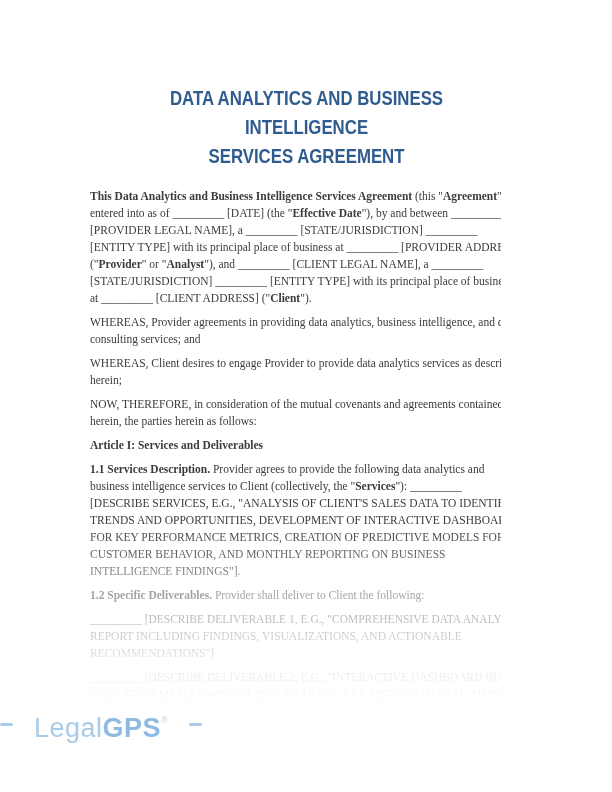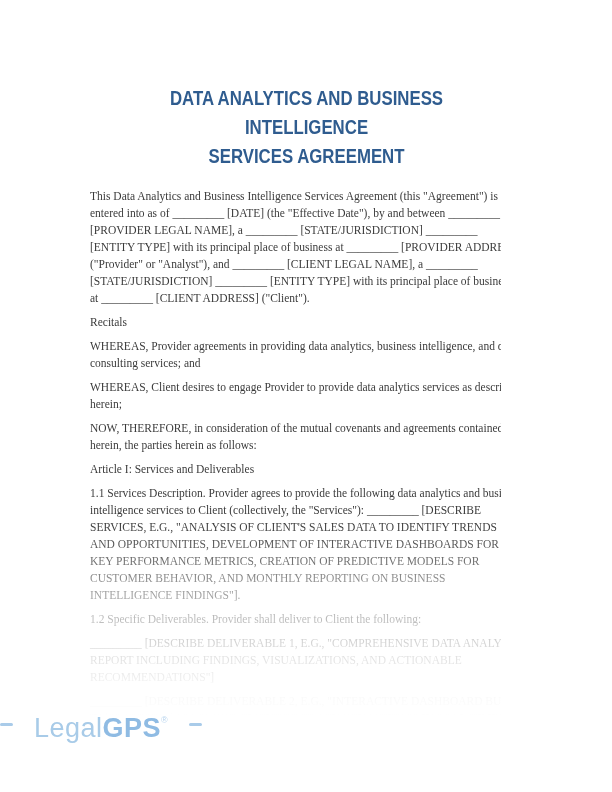--- a/index.html
+++ b/index.html
@@ -29,21 +29,21 @@
   }
   .doc-body {
     margin-top: 17px;
     font-size: 11.5px;
     line-height: 17px;
     color: #3B3B3B;
     text-align: left;
   }
   .doc-body .block { margin: 0 0 7px 0; }
   .doc-body .block:last-child { margin-bottom: 0; }
-  .doc-body span.b { font-weight: normal; }
+  .doc-body span.b { font-weight: bold; }
   .fade-overlay {
     position: absolute;
     left: 0;
     top: 522px;
     width: 612px;
     height: 270px;
     z-index: 3;
     pointer-events: none;
     background: linear-gradient(to bottom,
       rgba(255,255,255,0) 0%,
@@ -90,21 +90,20 @@
 <div class="page">
 
   <div class="content">
     <div class="doc-title" style="color: rgb(47, 92, 143);">
       <div>DATA ANALYTICS AND BUSINESS INTELLIGENCE</div>
       <div>SERVICES AGREEMENT</div>
     </div>
 
     <div class="doc-body" id="doc-blocks" style="color: rgb(59, 59, 59);">
         <div class="block"><span class="b">This Data Analytics and Business Intelligence Services Agreement</span><span> (this "</span><span class="b">Agreement</span><span>") is entered into as of _________ [DATE] (the "</span><span class="b">Effective Date</span><span>"), by and between _________ [PROVIDER LEGAL NAME], a _________ [STATE/JURISDICTION] _________ [ENTITY TYPE] with its principal place of business at _________ [PROVIDER ADDRESS] ("</span><span class="b">Provider</span><span>" or "</span><span class="b">Analyst</span><span>"), and _________ [CLIENT LEGAL NAME], a _________ [STATE/JURISDICTION] _________ [ENTITY TYPE] with its principal place of business at _________ [CLIENT ADDRESS] ("</span><span class="b">Client</span><span>").</span></div>
-        <div class="block"><span class="b">Recitals</span></div>
         <div class="block"><span>WHEREAS, Provider agreements in providing data analytics, business intelligence, and data consulting services; and</span></div>
         <div class="block"><span>WHEREAS, Client desires to engage Provider to provide data analytics services as described herein;</span></div>
         <div class="block"><span>NOW, THEREFORE, in consideration of the mutual covenants and agreements contained herein, the parties herein as follows:</span></div>
         <div class="block"><span class="b">Article I: Services and Deliverables</span></div>
         <div class="block"><span class="b">1.1 Services Description.</span><span> Provider agrees to provide the following data analytics and business intelligence services to Client (collectively, the "</span><span class="b">Services</span><span>"): _________ [DESCRIBE SERVICES, E.G., "ANALYSIS OF CLIENT'S SALES DATA TO IDENTIFY TRENDS AND OPPORTUNITIES, DEVELOPMENT OF INTERACTIVE DASHBOARDS FOR KEY PERFORMANCE METRICS, CREATION OF PREDICTIVE MODELS FOR CUSTOMER BEHAVIOR, AND MONTHLY REPORTING ON BUSINESS INTELLIGENCE FINDINGS"].</span></div>
         <div class="block"><span class="b">1.2 Specific Deliverables.</span><span> Provider shall deliver to Client the following:</span></div>
         <div class="block"><span>_________ [DESCRIBE DELIVERABLE 1, E.G., "COMPREHENSIVE DATA ANALYSIS REPORT INCLUDING FINDINGS, VISUALIZATIONS, AND ACTIONABLE RECOMMENDATIONS"]</span></div>
         <div class="block"><span>_________ [DESCRIBE DELIVERABLE 2, E.G., "INTERACTIVE DASHBOARD BUILT IN [PLATFORM] ALLOWING CLIENT TO TRACK KEY METRICS IN REAL-TIME"]</span></div>
         <div class="block"><span>_________ [DESCRIBE DELIVERABLE 3, E.G., "PREDICTIVE MODEL WITH DOCUMENTATION ON METHODOLOGY, ACCURACY METRICS, AND IMPLEMENTATION GUIDANCE"]</span></div>
       </div>

